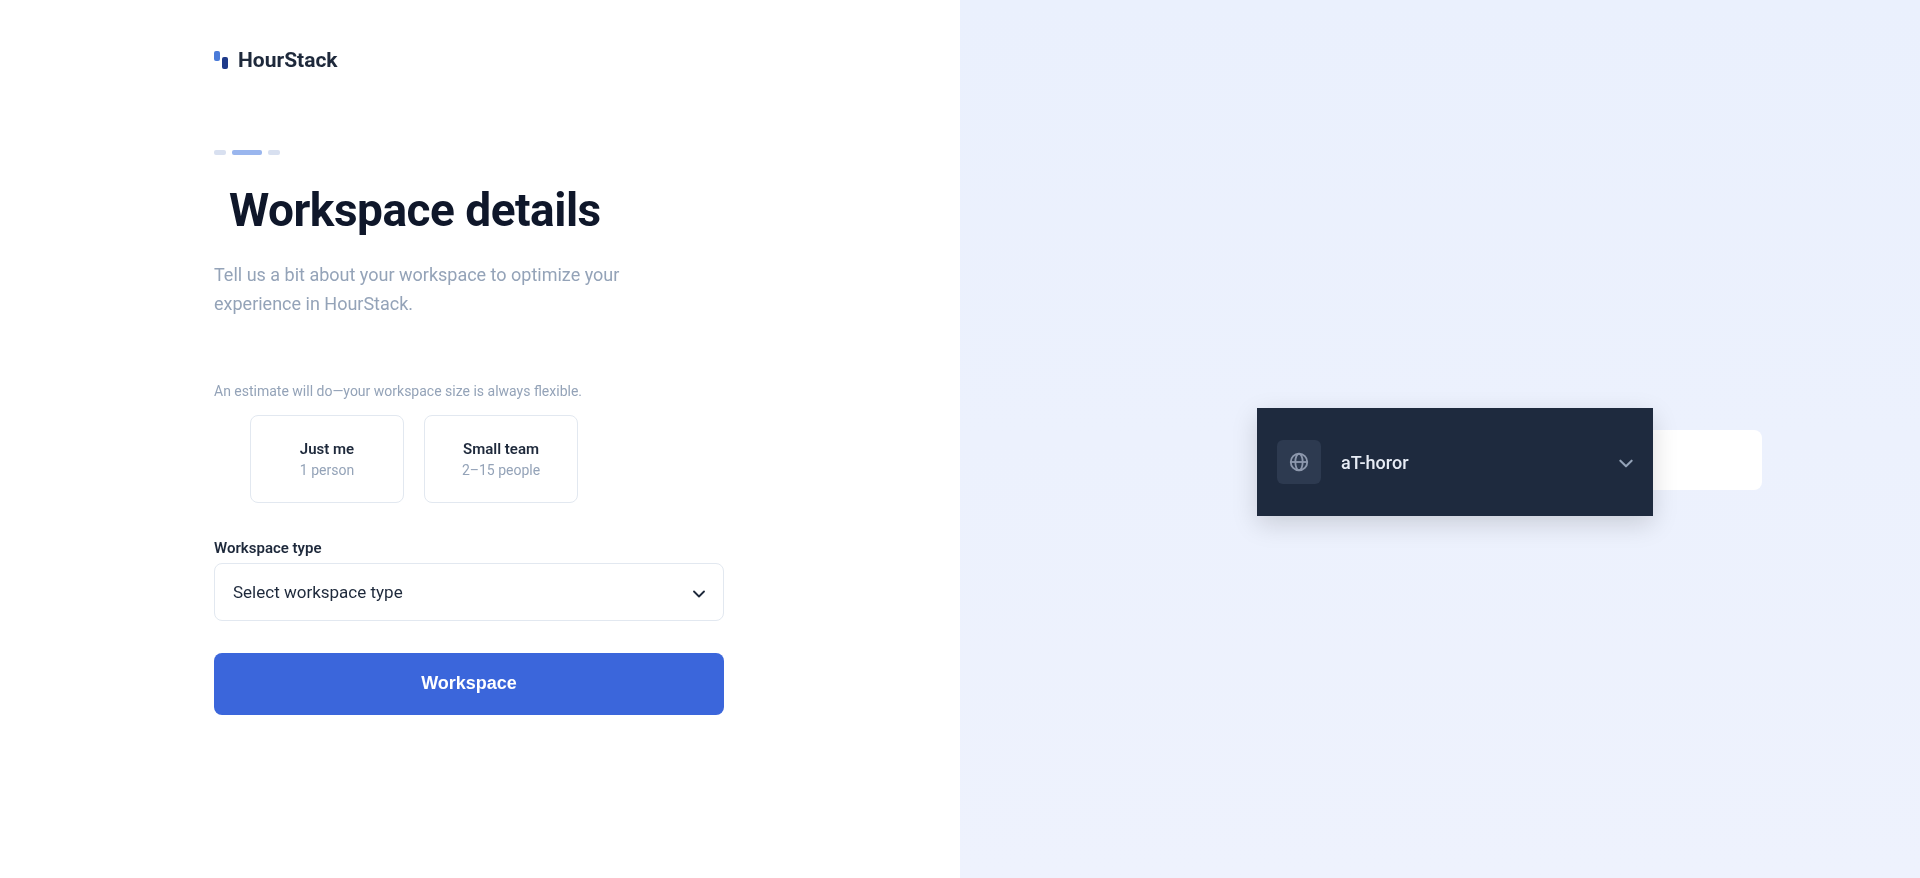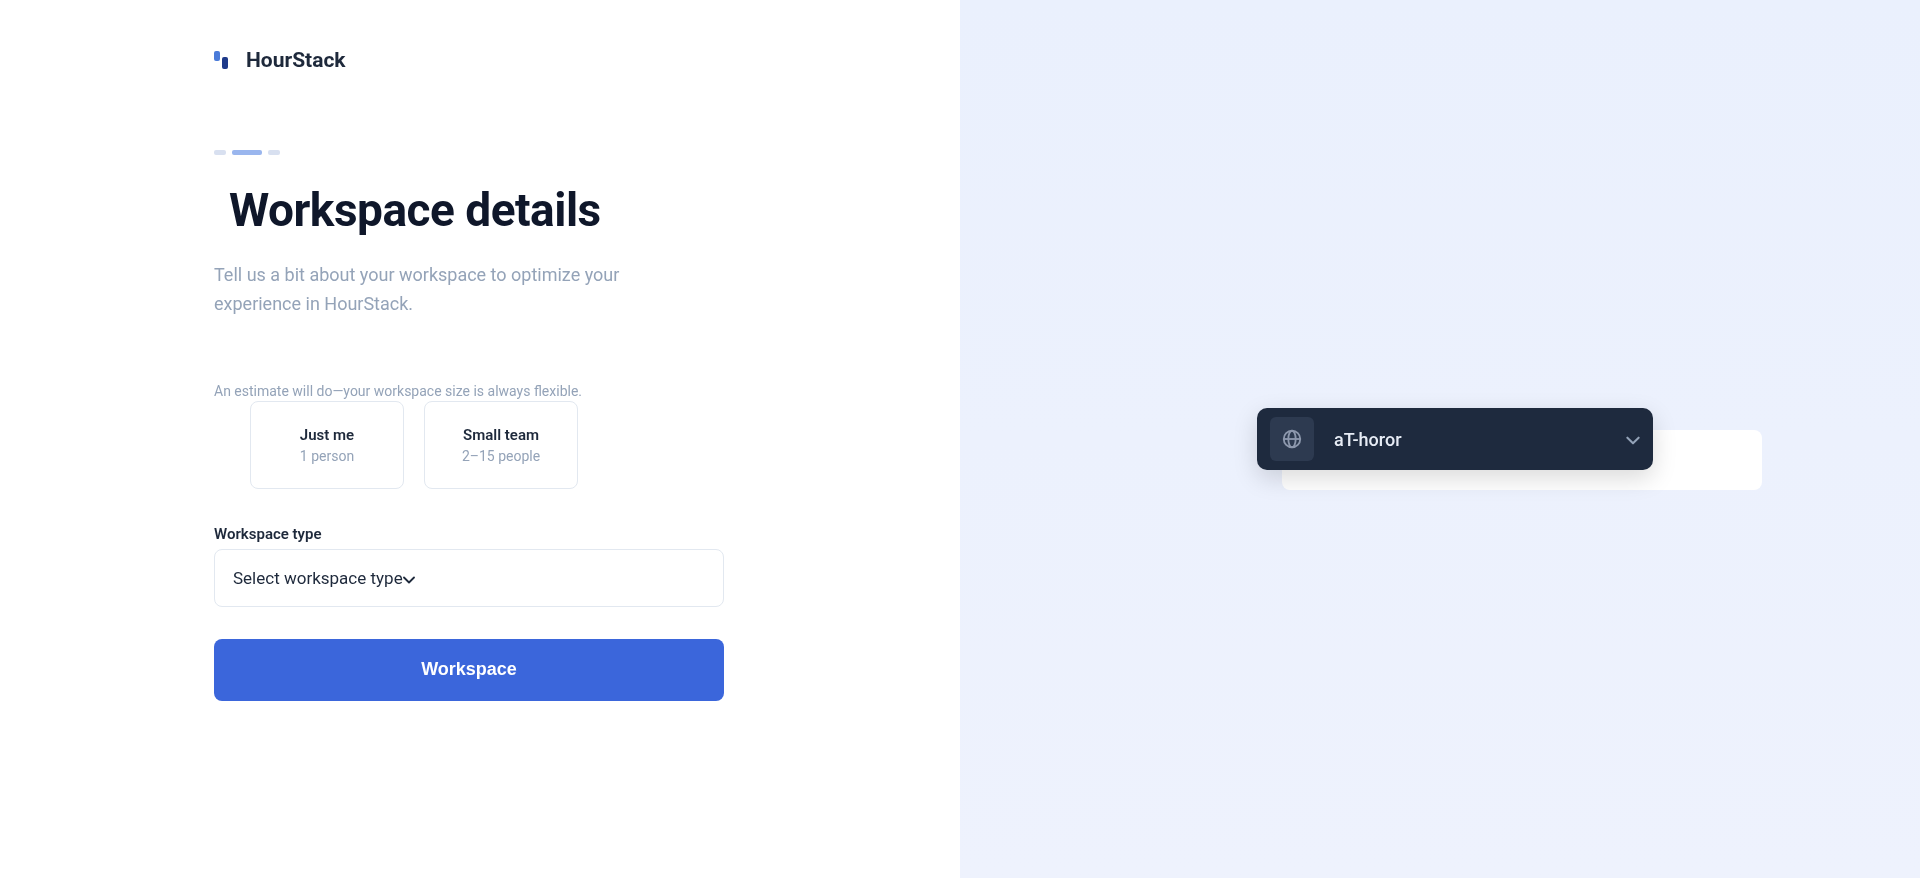--- a/index.html
+++ b/index.html
@@ -23,21 +23,21 @@
   align-items: center;
   justify-content: center;
 }
 .left-inner {
   margin-left: 214px;
   max-width: 510px;
 }
 .logo {
   display: flex;
   align-items: center;
-  gap: 16px;
+  gap: 8px;
   margin-bottom: 78px;
 }
 .logo-icon {
   width: 16px;
   height: 18px;
   position: relative;
 }
 .logo-text {
   font-size: 21px;
   font-weight: 700;
@@ -72,21 +72,21 @@
 }
 .field-label {
   font-size: 15px;
   font-weight: 600;
   color: #1e293b;
   margin-bottom: 6px;
 }
 .field-help {
   font-size: 14px;
   color: #94a3b8;
-  margin-bottom: 2px;
+  margin-bottom: 16px;
 }
 .size-options {
   display: flex;
   gap: 20px;
   margin-bottom: 36px;
   padding-left: 36px;
 }
 .size-card {
   border: 1px solid #e2e8f0;
   border-radius: 8px;
@@ -118,21 +118,21 @@
   width: 510px;
   height: 58px;
   border: 1px solid #e2e8f0;
   border-radius: 8px;
   padding: 12px 18px;
   font-size: 17px;
   color: #1e293b;
   background: #fff;
   display: flex;
   align-items: center;
-  justify-content: flex-start;
+  justify-content: space-between;
   cursor: pointer;
 }
 .chevron {
   width: 12px;
   height: 8px;
 }
 .continue-btn {
   width: 510px;
   height: 62px;
   background: #3b66db;
@@ -150,26 +150,26 @@
   width: 480px;
   height: 60px;
   background: #fff;
   border-radius: 8px;
 }
 .preview-header {
   position: absolute;
   top: 408px;
   left: 297px;
   width: 396px;
-  height: 62px;
+  height: 108px;
   background: #1e2a3e;
-  border-radius: 10px;
-  display: flex;
-  align-items: center;
-  padding: 0 13px;
+  border-radius: 0;
+  display: flex;
+  align-items: center;
+  padding: 0 20px;
   gap: 20px;
   box-shadow: 0 8px 24px rgba(0,0,0,0.15);
 }
 .preview-icon {
   width: 44px;
   height: 44px;
   background: #2d3a50;
   border-radius: 6px;
   display: flex;
   align-items: center;

